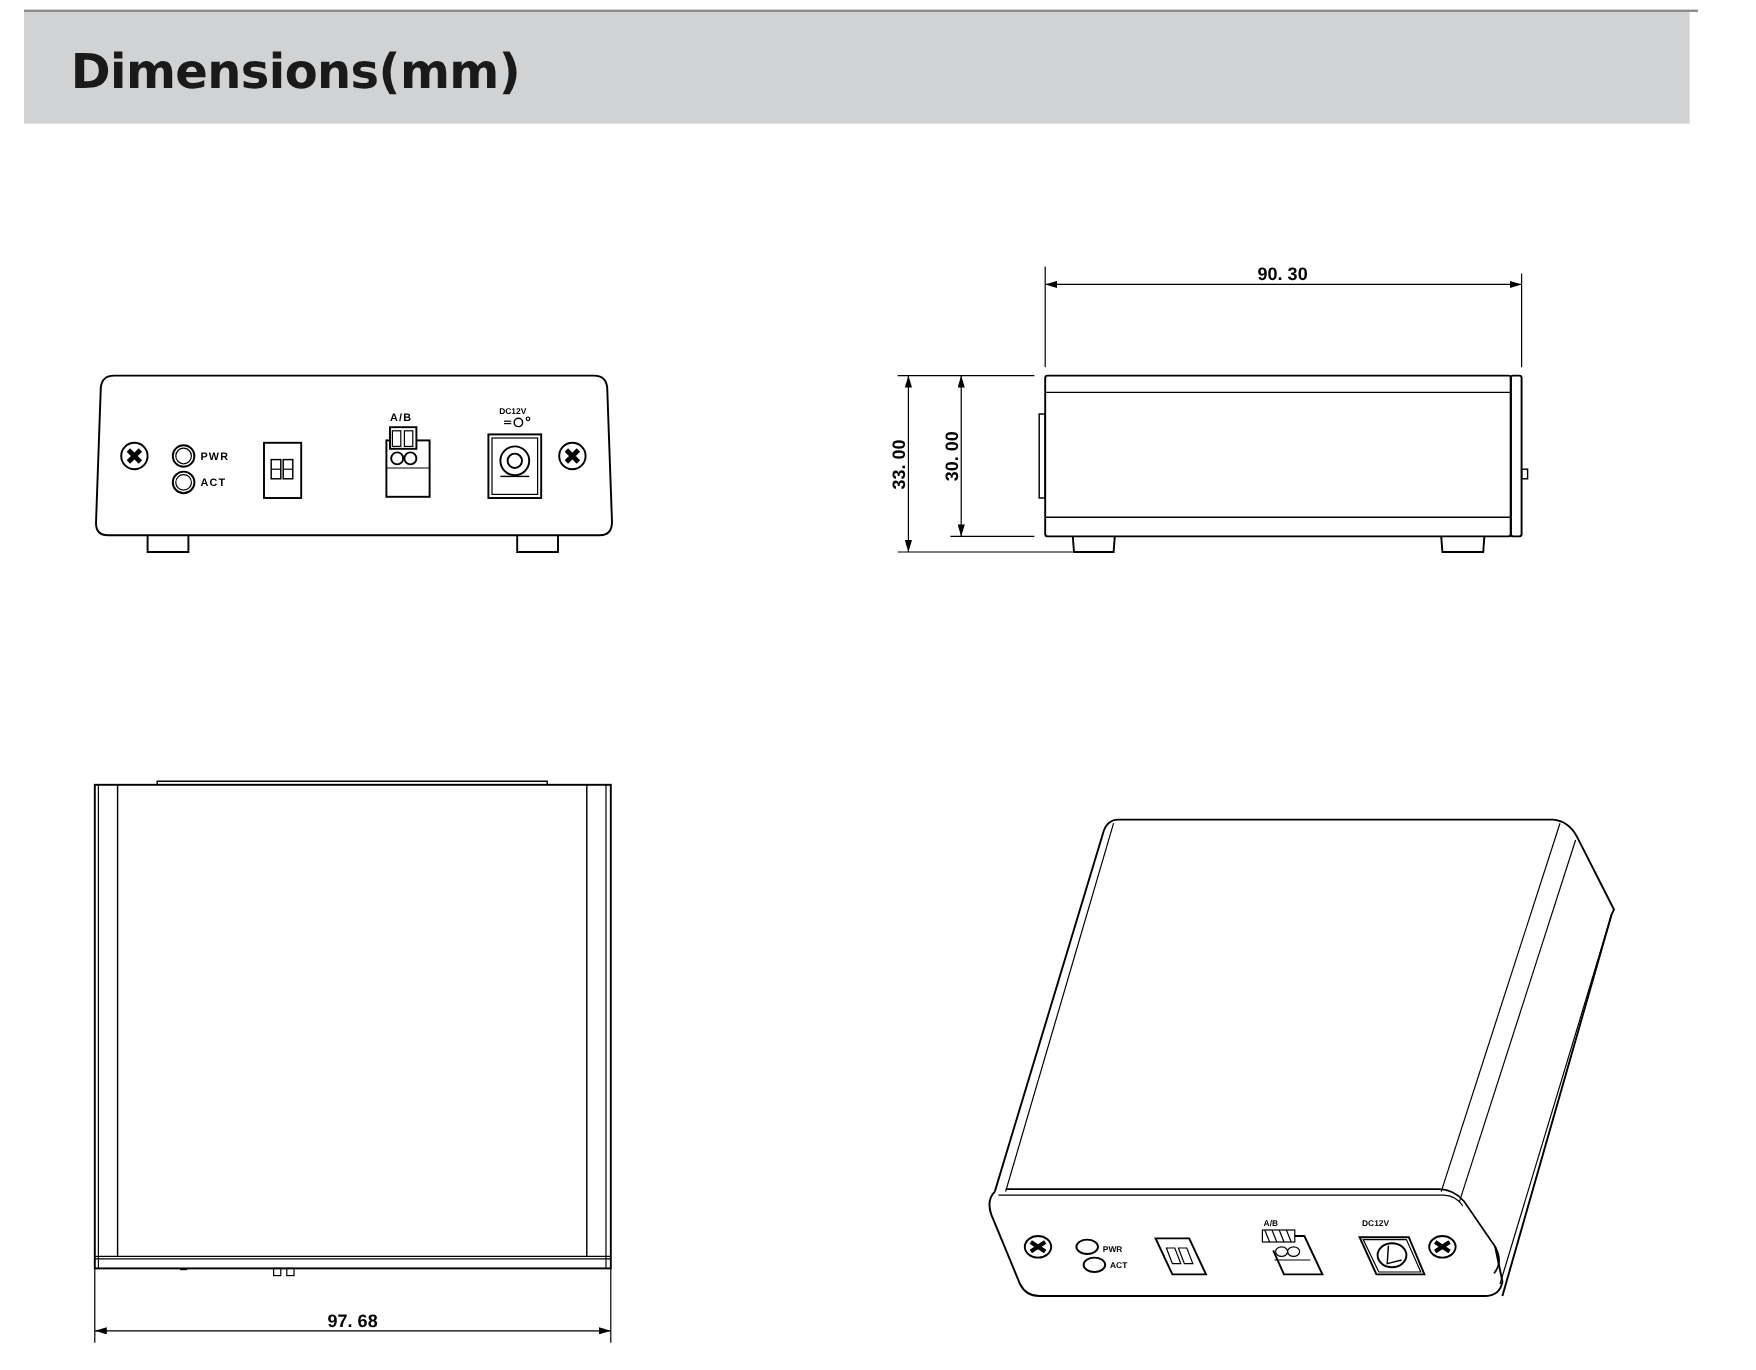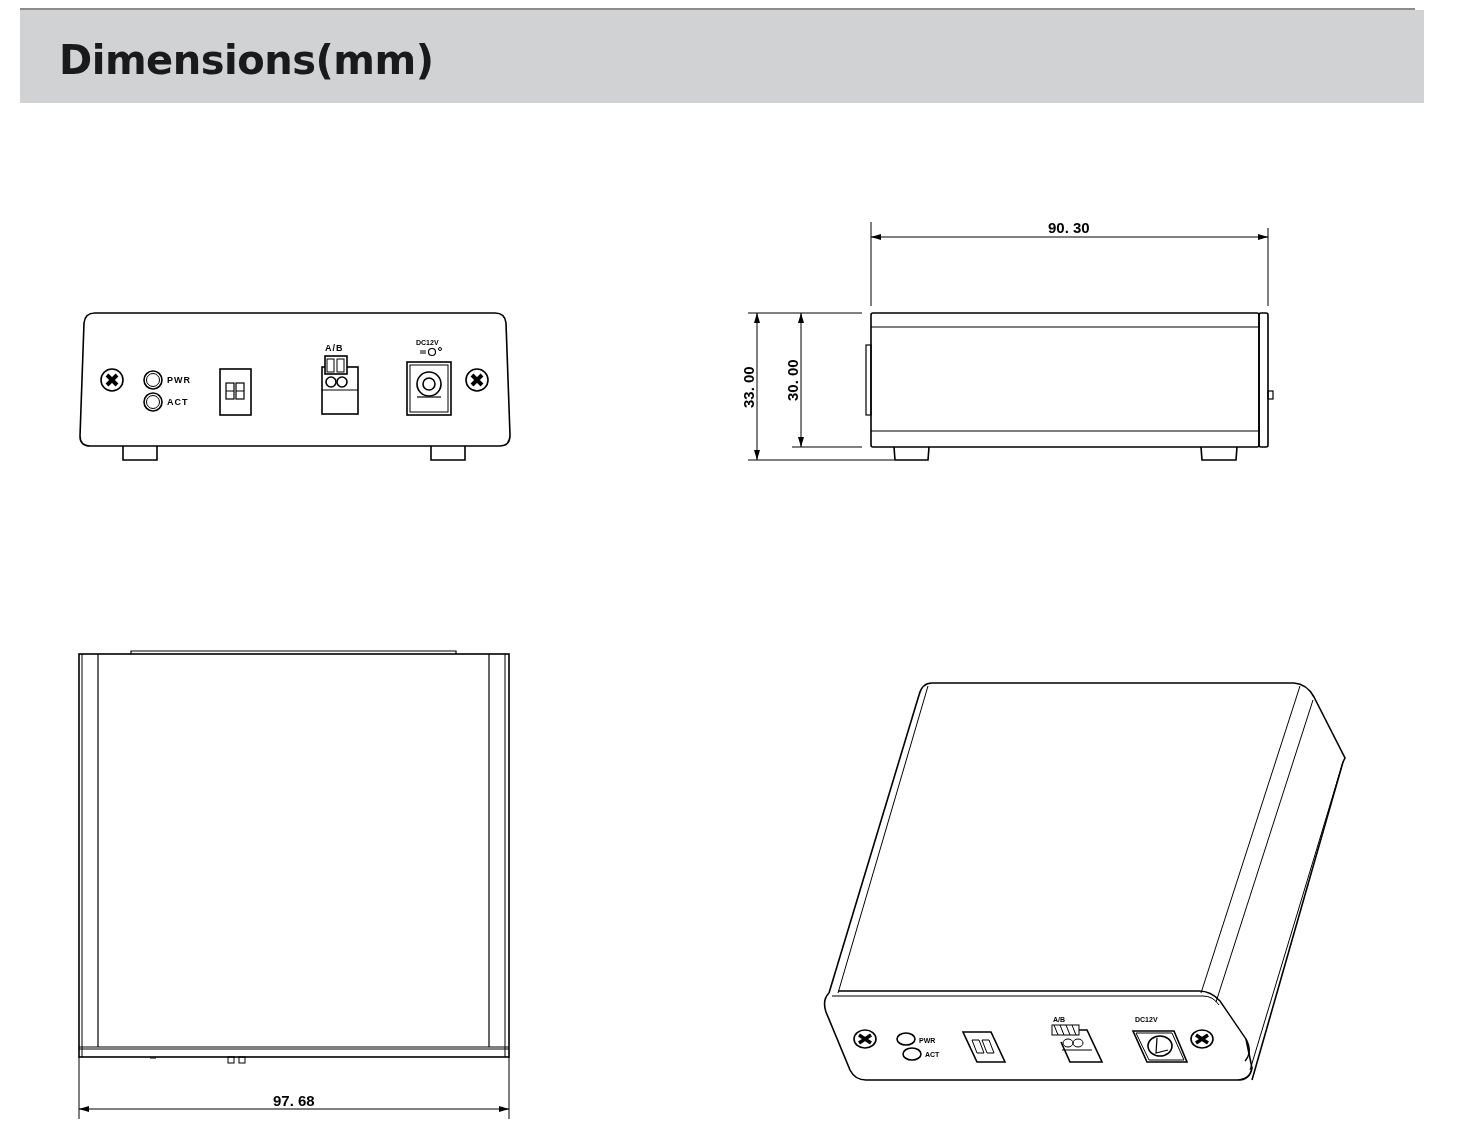--- a/index.html
+++ b/index.html
@@ -1,19 +1,19 @@
 <!DOCTYPE html>
 <html><head>
   <meta charset="utf-8">
   <style>
     html, body { margin: 0; padding: 0; background: #ffffff; }
     body { width: 1463px; height: 1142px; position: relative; overflow: hidden;
            font-family: "Liberation Sans", sans-serif; }
     .topline { position: absolute; left: 20px; top: 8px; width: 1395px; height: 2px; background: #8c8c8c; }
-    .header { position: absolute; left: 20px; top: 10px; width: 1388px; height: 93px; background: #d1d2d4; padding-left: 16px; }
+    .header { position: absolute; left: 20px; top: 10px; width: 1388px; height: 93px; background: #d1d2d4; }
     .header h1 { position: absolute; left: 39px; top: 26px; margin: 0; font-family: "DejaVu Sans", sans-serif;
                  font-weight: bold; font-size: 40px; color: #1a1a1a; letter-spacing: -0.5px; line-height: 48px; }
     svg.drawing { position: absolute; left: 0; top: 0; }
     .dimtext { font-family: "Liberation Sans", sans-serif; font-weight: bold; font-size: 15px; fill: #000; }
     .lbl { font-family: "Liberation Sans", sans-serif; font-weight: bold; font-size: 9px; fill: #000; letter-spacing: 1px; }
     .lbl-sm { font-family: "Liberation Sans", sans-serif; font-weight: bold; font-size: 7px; fill: #000; }
   </style>
 </head>
 <body>
 

